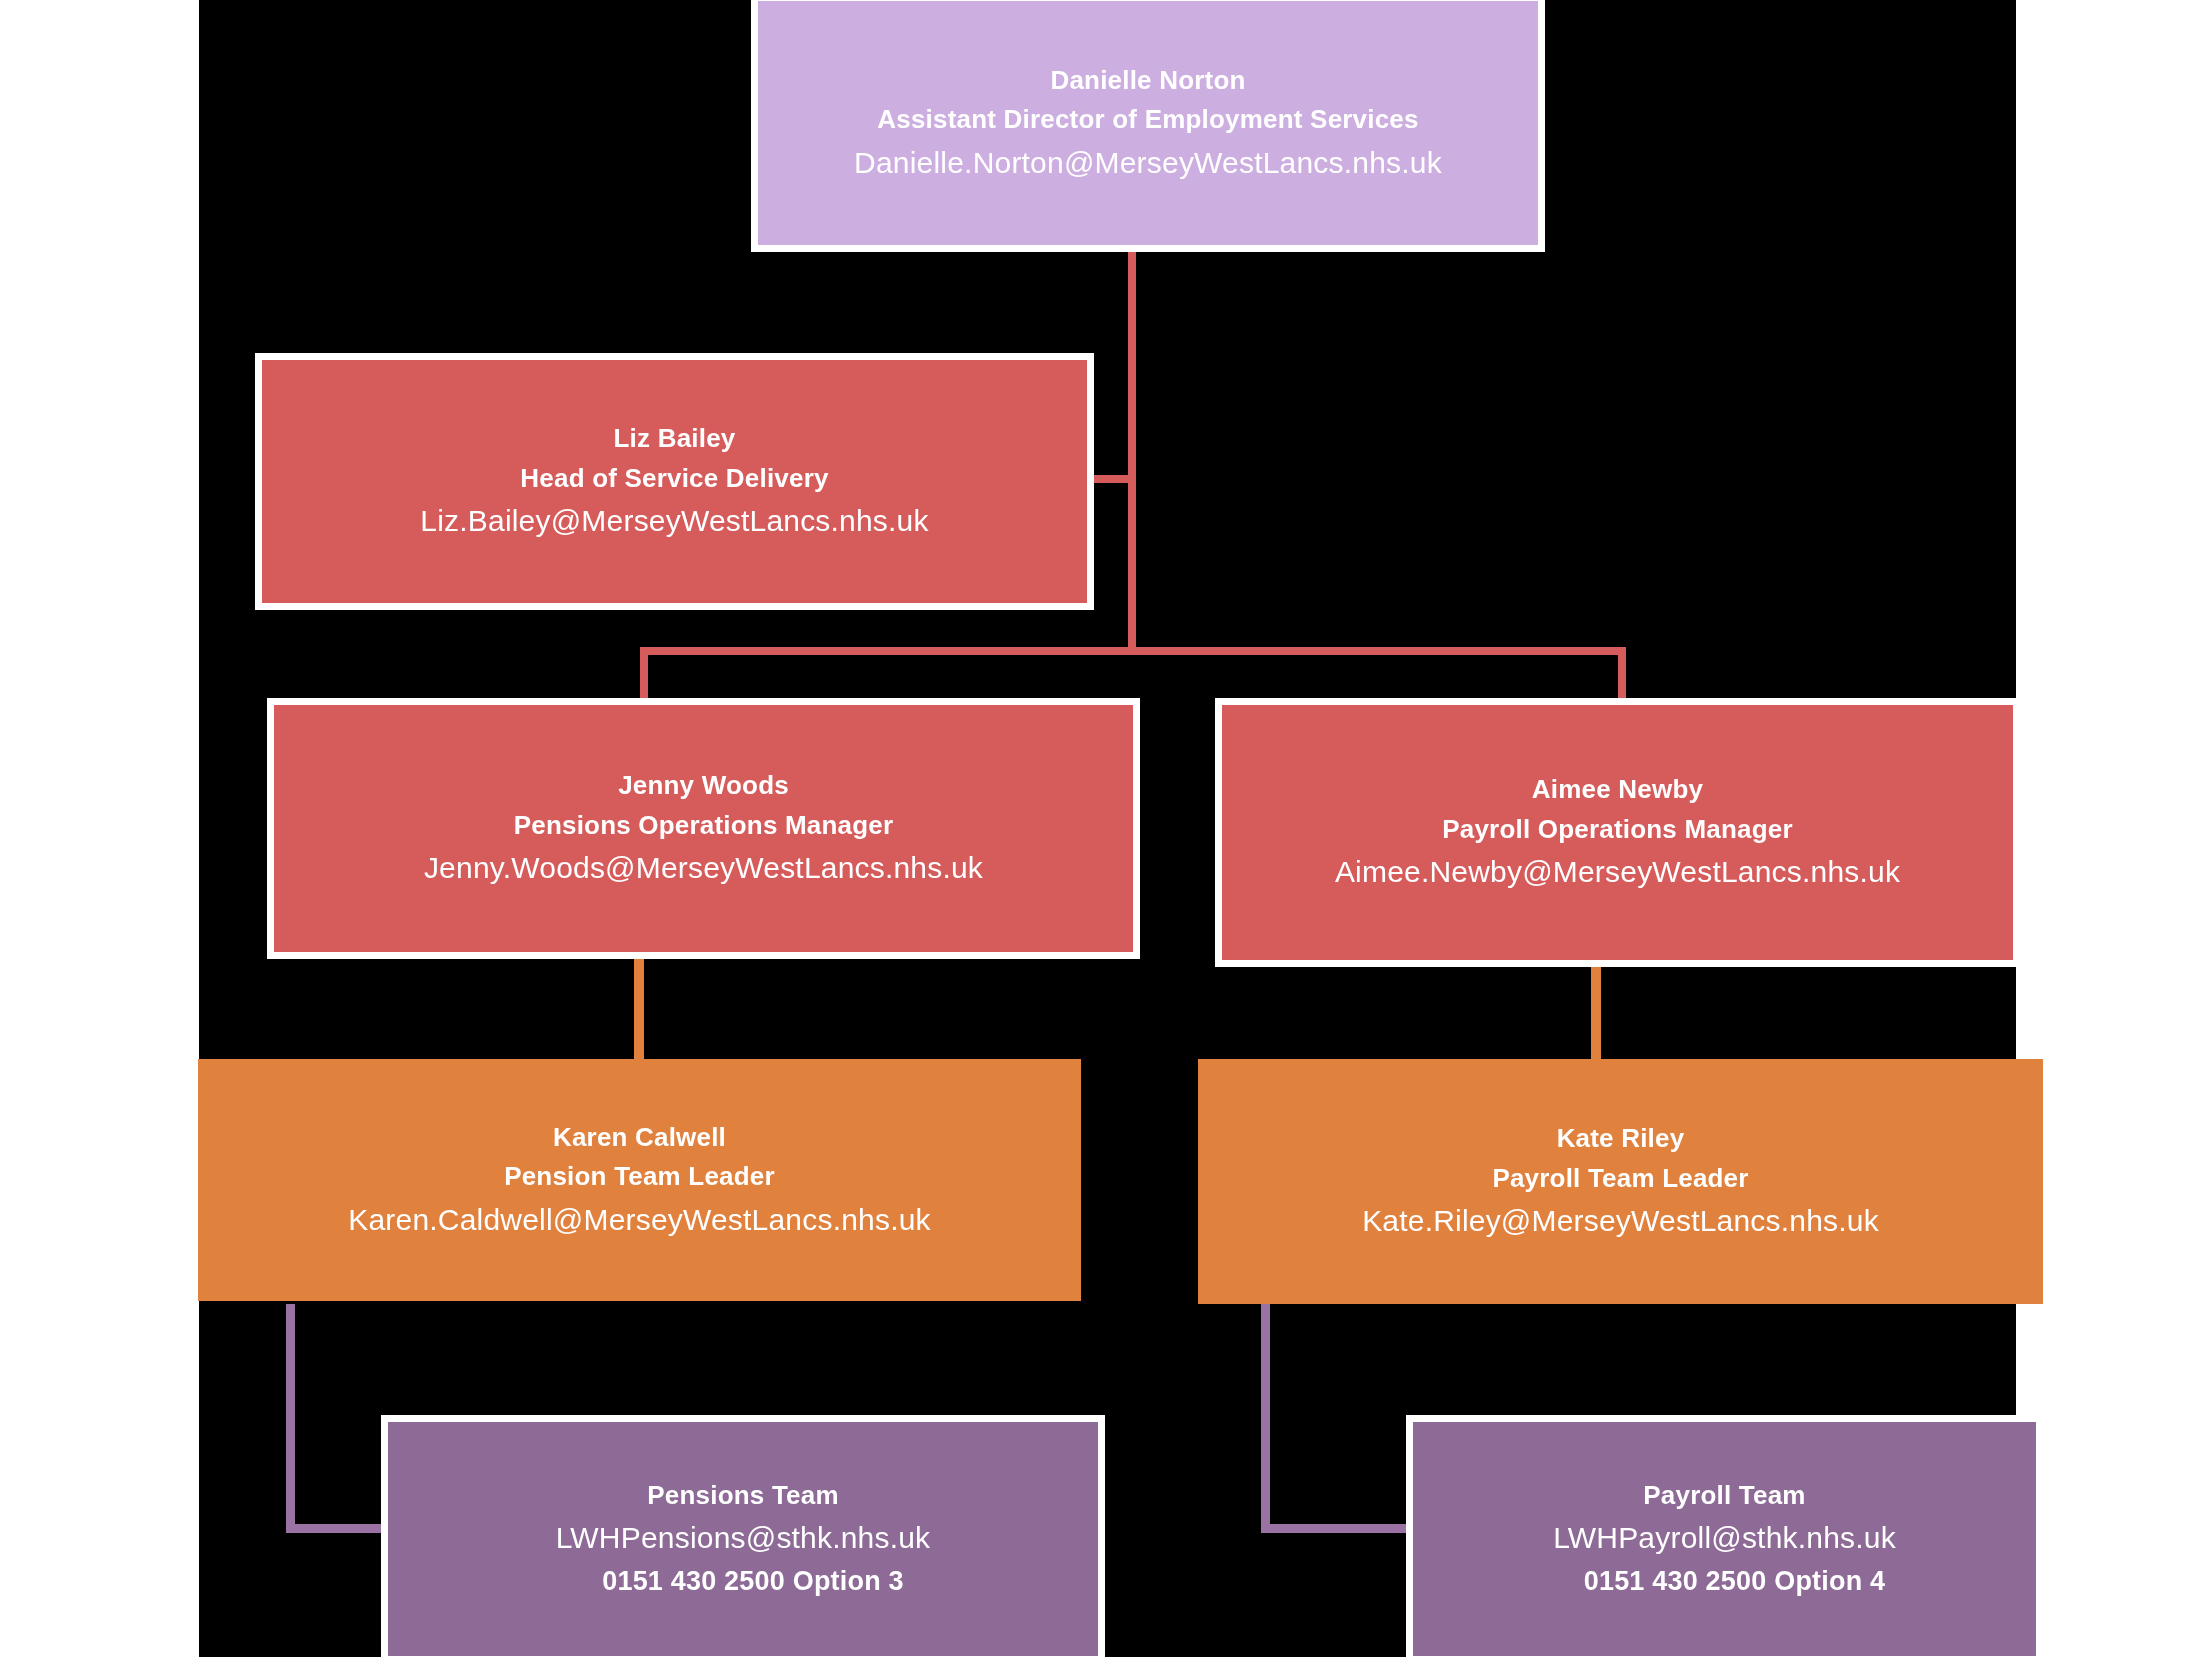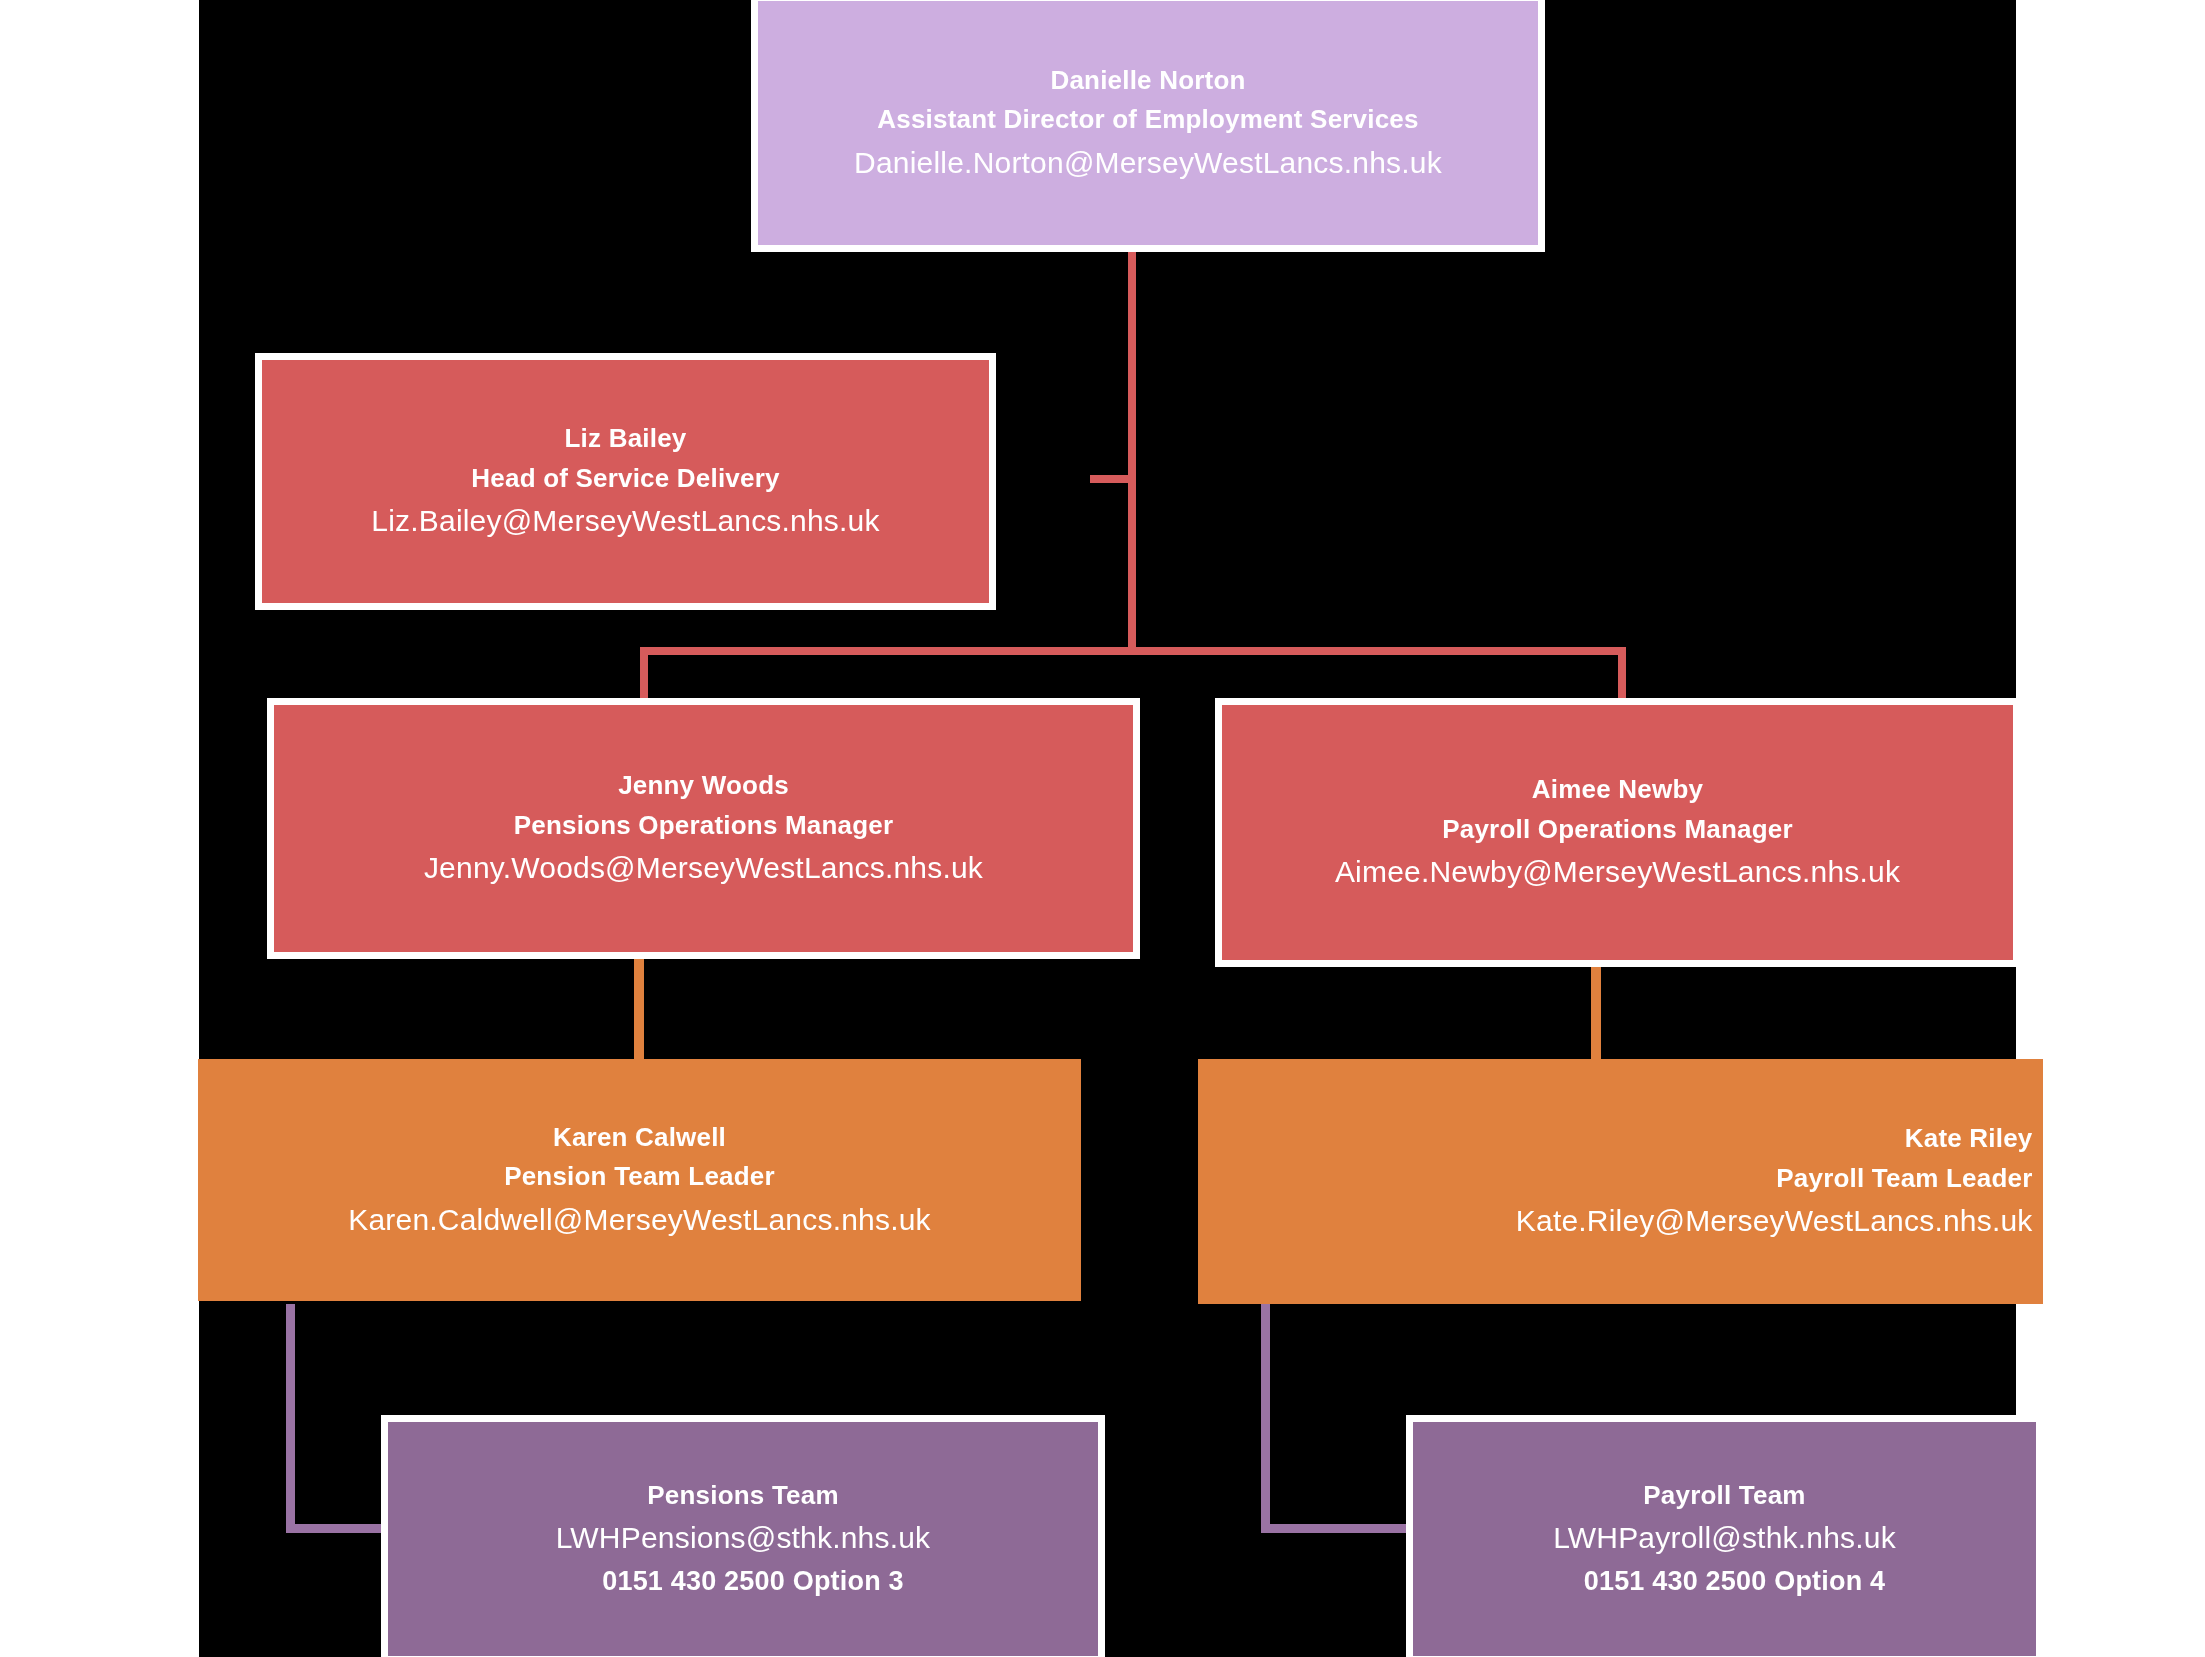--- a/index.html
+++ b/index.html
@@ -64,25 +64,25 @@
   }
 
   
   .node.lavender { background: #CDAEE0; }
   .node.red      { background: #D65B5B; }
   .node.orange   { background: #E0813E; }
   .node.purple   { background: #8E6A96; }
 
   
   #node-danielle-norton { left: 751px; top: -6px;   width: 794px; height: 258px; }
-  #node-liz-bailey      { left: 255px;  top: 353px;  width: 741px; height: 257px; align-items: flex-end; }
+  #node-liz-bailey      { left: 255px;  top: 353px;  width: 839px; height: 257px; align-items: flex-end; }
   #node-jenny-woods     { left: 267px;  top: 698px;  width: 873px; height: 261px; }
   #node-aimee-newby     { left: 1215px; top: 698px;  width: 805px; height: 269px; }
   #node-karen-calwell   { left: 198px;  top: 1059px; width: 883px; height: 242px; }
-  #node-kate-riley      { left: 1198px; top: 1059px; width: 845px; height: 245px; text-align: right; }
+  #node-kate-riley      { left: 1198px; top: 1059px; width: 845px; height: 245px; }
   #node-pensions-team   { left: 381px;  top: 1415px; width: 724px;  height: 248px; }
   #node-payroll-team    { left: 1406px; top: 1415px; width: 637px;  height: 248px; }
 
   
   .conn {
     position: absolute;
     z-index: 2;
   }
   .conn.red-line    { background: #D65B5B; }
   .conn.orange-line { background: #E0813E; }

